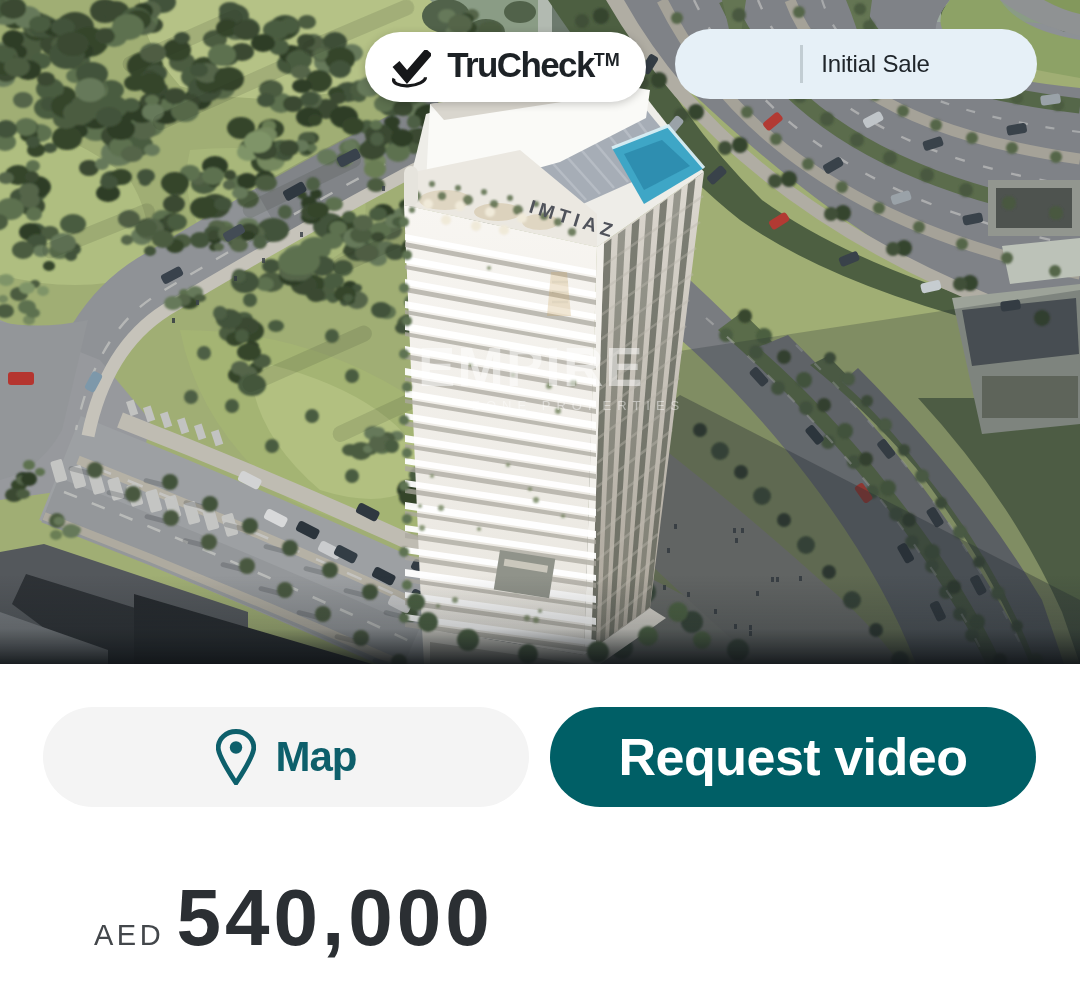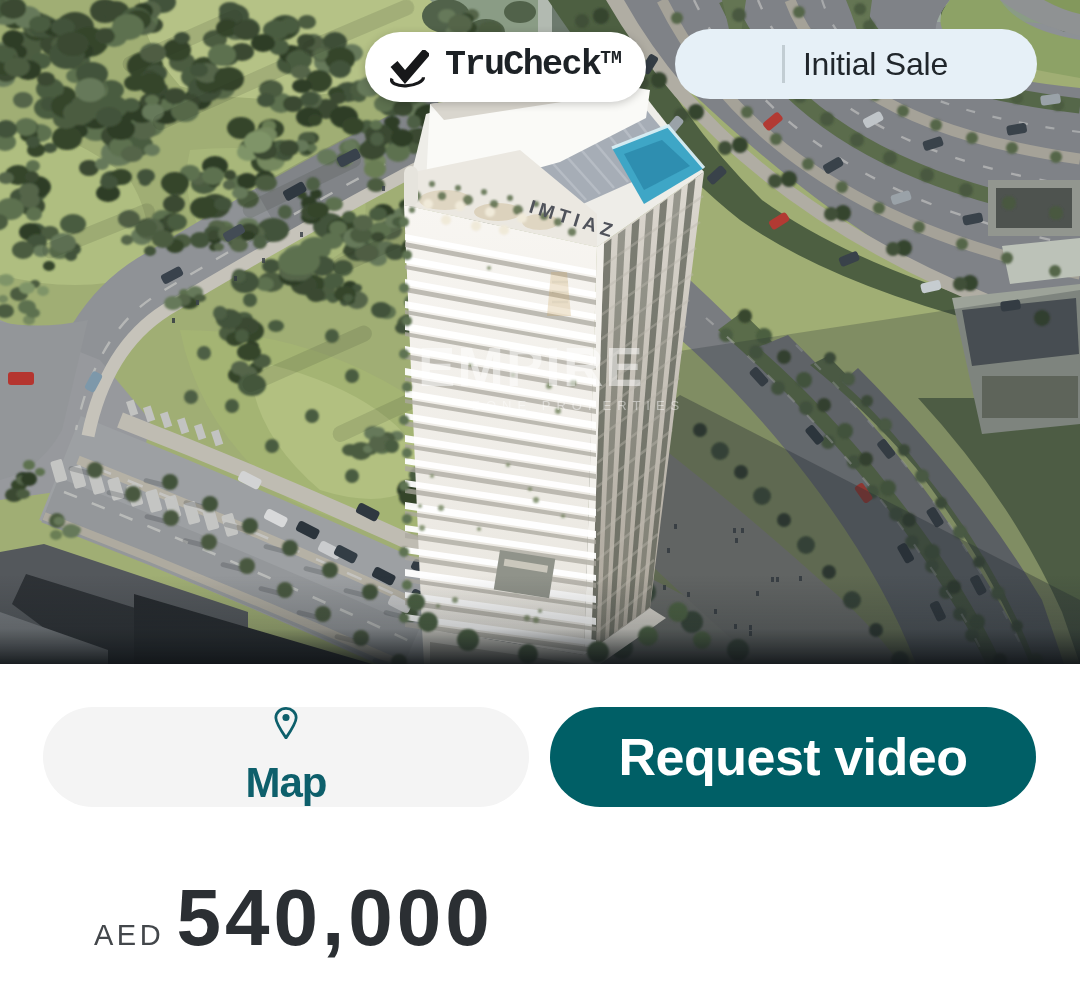--- a/index.html
+++ b/index.html
@@ -1,25 +1,25 @@
 <!DOCTYPE html>
 <html><head>
 <meta charset="utf-8">
 <style>
   * { margin:0; padding:0; box-sizing:border-box; }
   html,body { width:1080px; height:993px; background:#ffffff; font-family:"Liberation Sans", sans-serif; position:relative; overflow:hidden; }
   .photo { position:absolute; top:0; left:0; width:1080px; height:664px; overflow:hidden; }
-  .pill-white { position:absolute; left:365px; top:32px; width:281px; height:70px; background:#ffffff; border-radius:35px; display:flex; align-items:center; justify-content:center; gap:16px; box-shadow:0 2px 8px rgba(0,0,0,0.2); white-space:nowrap;font-family:Liberation Mono, monospace; }
+  .pill-white { position:absolute; left:365px; top:32px; width:281px; height:70px; background:#ffffff; border-radius:35px; display:flex; align-items:center; justify-content:center; gap:16px; box-shadow:0 2px 8px rgba(0,0,0,0.2); white-space:nowrap; }
   .pill-white .txt { font-size:35px; font-weight:bold; color:#1d2226; letter-spacing:-1.6px; position:relative; top:-2px; }
   .pill-white .tm { font-size:18px; font-weight:bold; position:relative; top:-11px; letter-spacing:0; }
   .pill-blue { position:absolute; left:675px; top:29px; width:362px; height:70px; background:#e6f0f7; border-radius:35px; display:flex; align-items:center; justify-content:center; white-space:nowrap; }
   .pill-blue .b { font-size:36px; font-weight:bold; color:#20262b; letter-spacing:-0.4px; }
   .pill-blue .div { width:3px; height:38px; background:#c2cdd3; margin:0 18px; }
-  .pill-blue .r { font-size:32px; color:#20262b; letter-spacing:-0.2px; }
-  .btn-map { position:absolute; left:43px; top:707px; width:486px; height:100px; background:#f4f4f4; border-radius:50px; display:flex; align-items:center; justify-content:center; gap:20px;flex-direction:column; }
+  .pill-blue .r { font-size:24px; color:#20262b; letter-spacing:-0.2px; }
+  .btn-map { position:absolute; left:43px; top:707px; width:486px; height:100px; background:#f4f4f4; border-radius:50px; display:flex; align-items:center; justify-content:center; gap:20px; }
   .btn-map .t { font-size:42px; font-weight:bold; color:#0d5f6b; letter-spacing:-1px; }
   .btn-video { position:absolute; left:550px; top:707px; width:486px; height:100px; background:#005f66; border-radius:50px; display:flex; align-items:center; justify-content:center; }
   .btn-video .t { font-size:52px; font-weight:bold; color:#ffffff; letter-spacing:-0.5px; }
   .price { position:absolute; top:872px; left:50px; white-space:nowrap; }
   .price .cur { font-size:29px; color:#43474b; letter-spacing:3.5px;margin-left:44px; }
   .price .amt { font-size:80px; font-weight:bold; color:#2b2f33; letter-spacing:4px; margin-left:8px; }
 </style>
 </head>
 <body>
 

